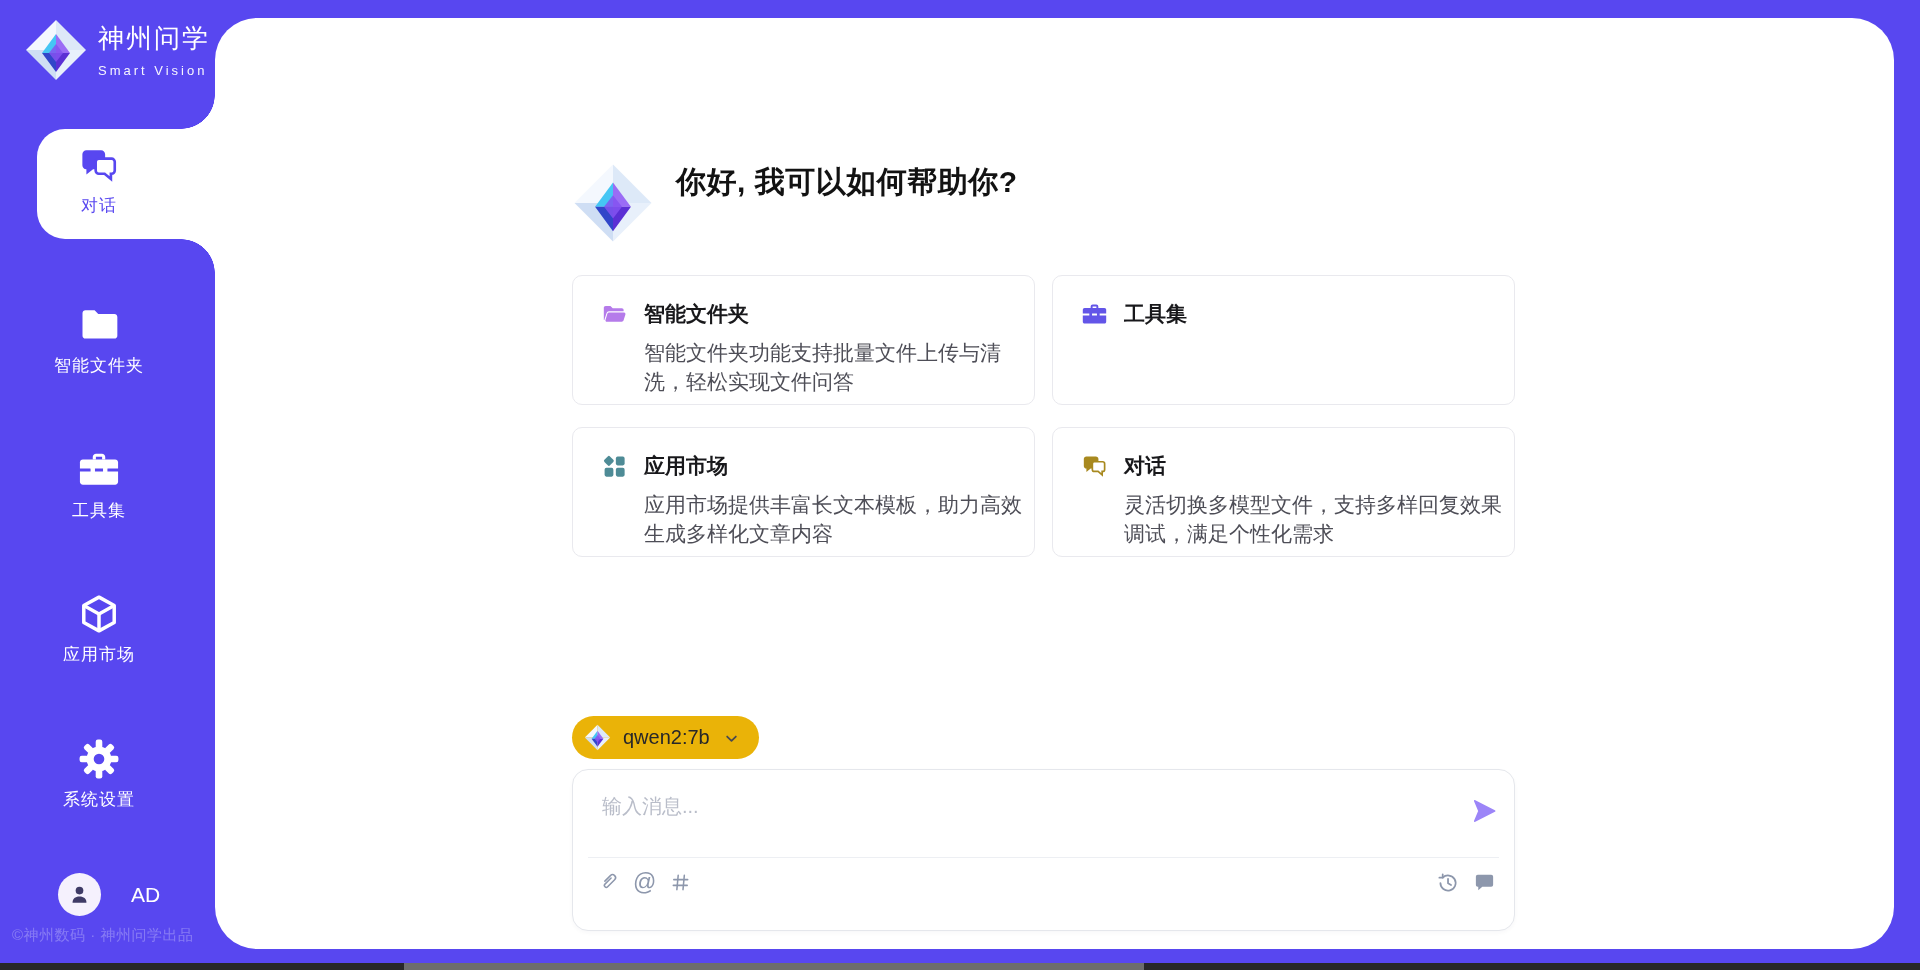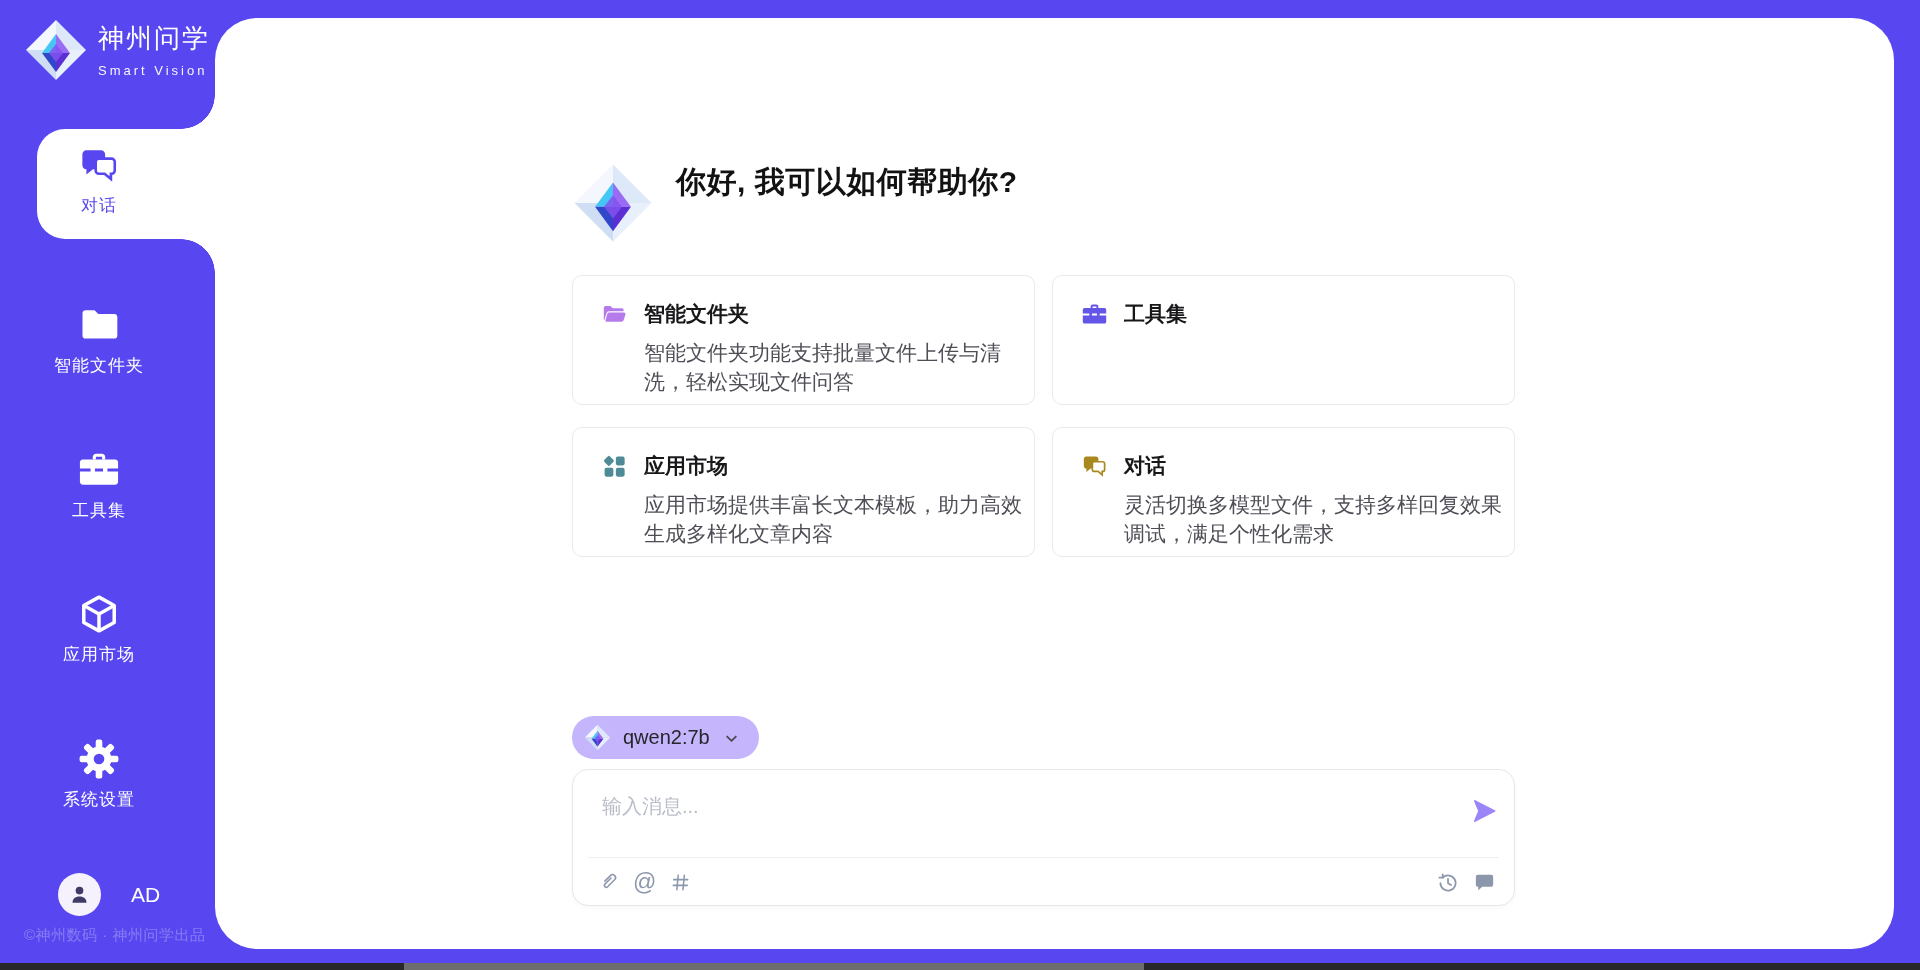--- a/index.html
+++ b/index.html
@@ -27,43 +27,43 @@
   .nav-item.active{color:#5847f0;}
   .nav-label{font-size:17px;letter-spacing:1px;}
   .nav-icon{width:44px;height:44px;display:block;}
   .nav-item.active .nav-icon{width:42px;height:42px;}
 
   .user-row{position:absolute;left:58px;top:873px;display:flex;align-items:center;gap:30px;}
   .avatar{width:43px;height:43px;border-radius:50%;background:#f5f1fd;display:flex;
     align-items:center;justify-content:center;}
   .user-name{color:#fff;font-size:21px;}
   .sidebar-footer{position:absolute;left:12px;top:926px;width:200px;color:rgba(255,255,255,.28);
-    font-size:15px;letter-spacing:.5px;margin-left:12px;}
+    font-size:15px;letter-spacing:.5px;}
 
   
   .greeting-row{position:absolute;left:357px;top:144px;display:flex;align-items:flex-start;gap:22px;}
   .greet-gem{width:82px;height:82px;}
   .greeting-text{font-size:30px;font-weight:700;color:#121212;letter-spacing:.5px;}
 
   .cards{position:absolute;left:357px;top:257px;display:grid;
     grid-template-columns:463px 463px;column-gap:17px;row-gap:22px;}
   .card{box-sizing:border-box;height:130px;background:#fff;border:1px solid #e9e9ee;
     border-radius:10px;padding:24px 20px 0 28px;cursor:pointer;}
   .card-head{display:flex;align-items:center;gap:16px;margin-bottom:10px;}
   .card-icon{width:27px;height:27px;flex:0 0 27px;}
   .card-title{font-size:21px;font-weight:700;color:#18181b;}
   .card-desc{margin-left:43px;width:382px;font-size:21px;line-height:29px;color:#4e4e57;}
 
   .model-pill{position:absolute;left:357px;top:698px;height:43px;display:inline-flex;
-    align-items:center;gap:12px;padding:0 18px 0 12px;background:#c4b5fd;border-radius:22px;cursor:pointer;}
+    align-items:center;gap:12px;padding:0 18px 0 12px;background:#eab308;border-radius:22px;cursor:pointer;}
   .pill-gem{width:27px;height:27px;}
   .pill-label{font-size:20px;color:#27272a;}
   .pill-chevron{width:19px;height:19px;margin-top:2px;}
 
-  .composer{position:absolute;left:357px;top:751px;width:943px;height:137px;box-sizing:border-box;
+  .composer{position:absolute;left:357px;top:751px;width:943px;height:162px;box-sizing:border-box;
     background:#fff;border:1px solid #e5e7ec;border-radius:16px;box-shadow:0 2px 4px rgba(30,30,60,.03);padding-left:36px;}
   .composer-input{position:absolute;left:27px;top:15px;width:840px;height:40px;border:none;outline:none;
     font-size:20px;color:#3a3a42;font-family:"Liberation Sans","DejaVu Sans",sans-serif;background:transparent;}
   .composer-input::placeholder{color:#b9bdc9;}
   .send-btn{position:absolute;right:16px;top:27px;width:28px;height:28px;cursor:pointer;background:none;border:none;padding:0;}
   .composer-divider{position:absolute;left:15px;right:15px;top:87px;height:1px;background:#edeff3;}
   .composer-toolbar{position:absolute;left:24px;top:88px;height:48px;display:flex;align-items:center;gap:13px;}
   .composer-toolbar-right{position:absolute;right:18px;top:88px;height:48px;display:flex;align-items:center;gap:13px;}
   .tool-icon{width:23px;height:23px;display:block;cursor:pointer;}
   .at-glyph{font-size:23px;color:#8d97ac;cursor:pointer;line-height:23px;}

